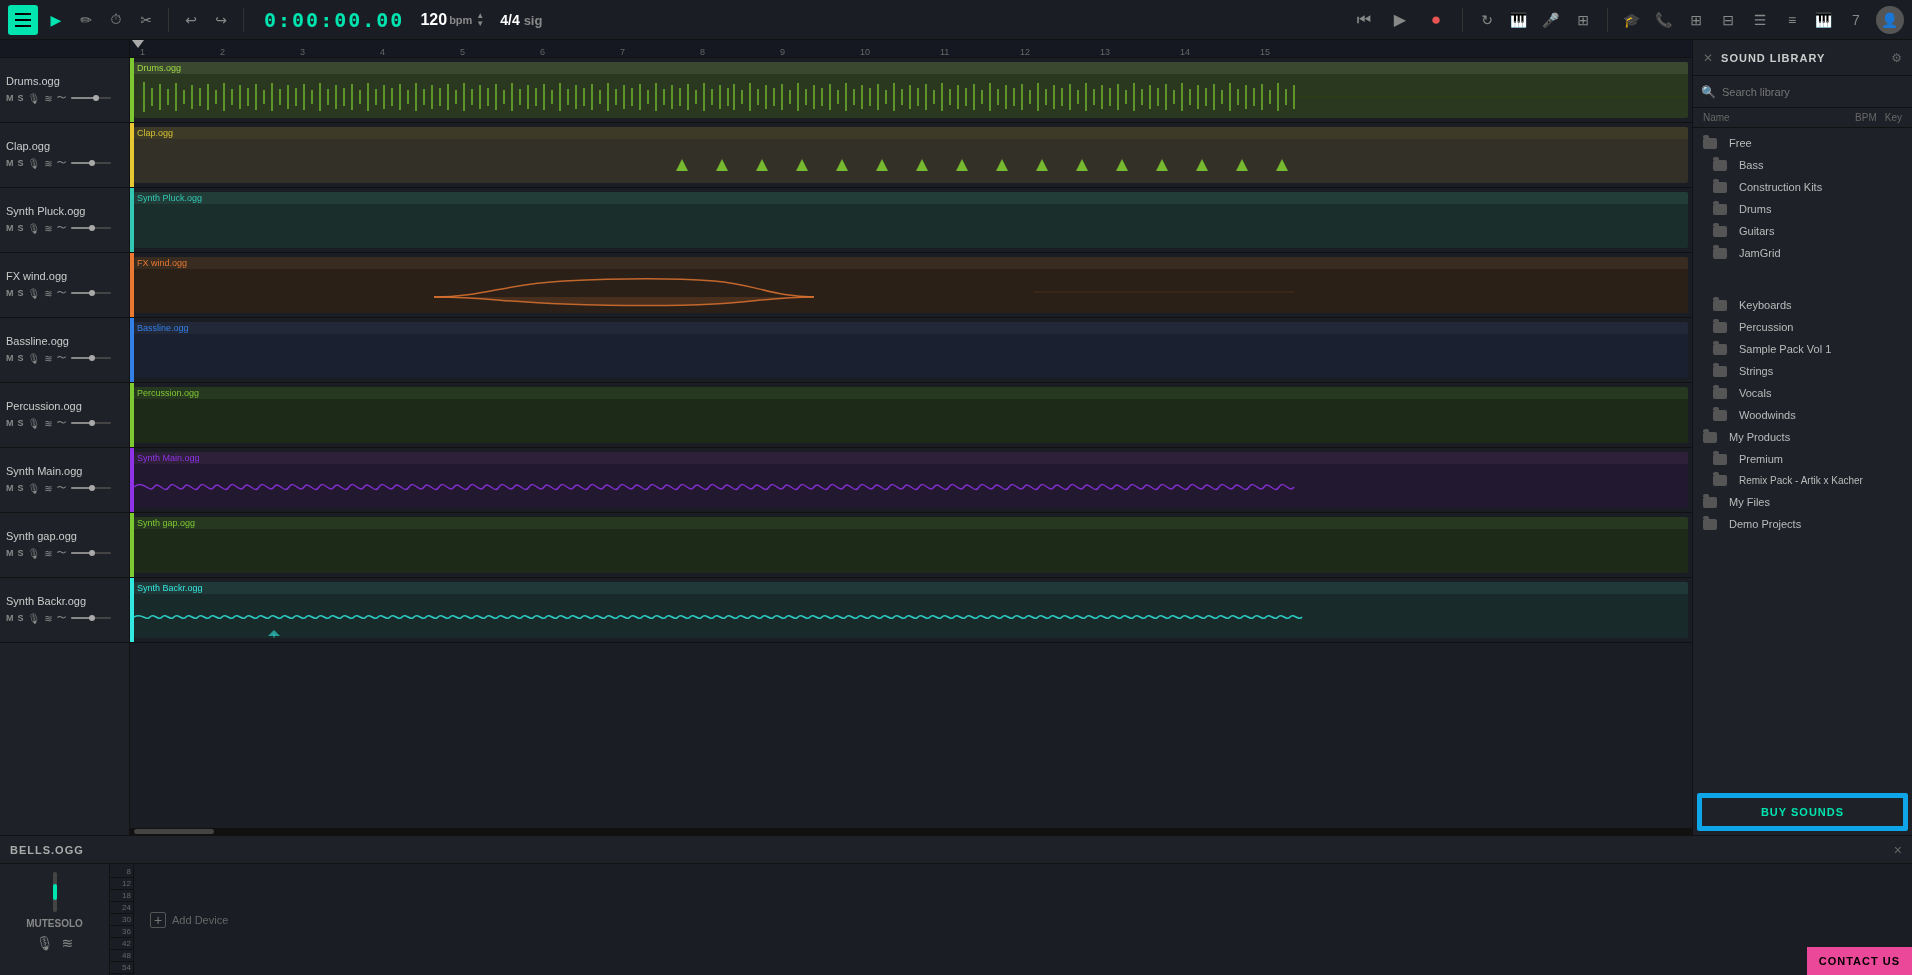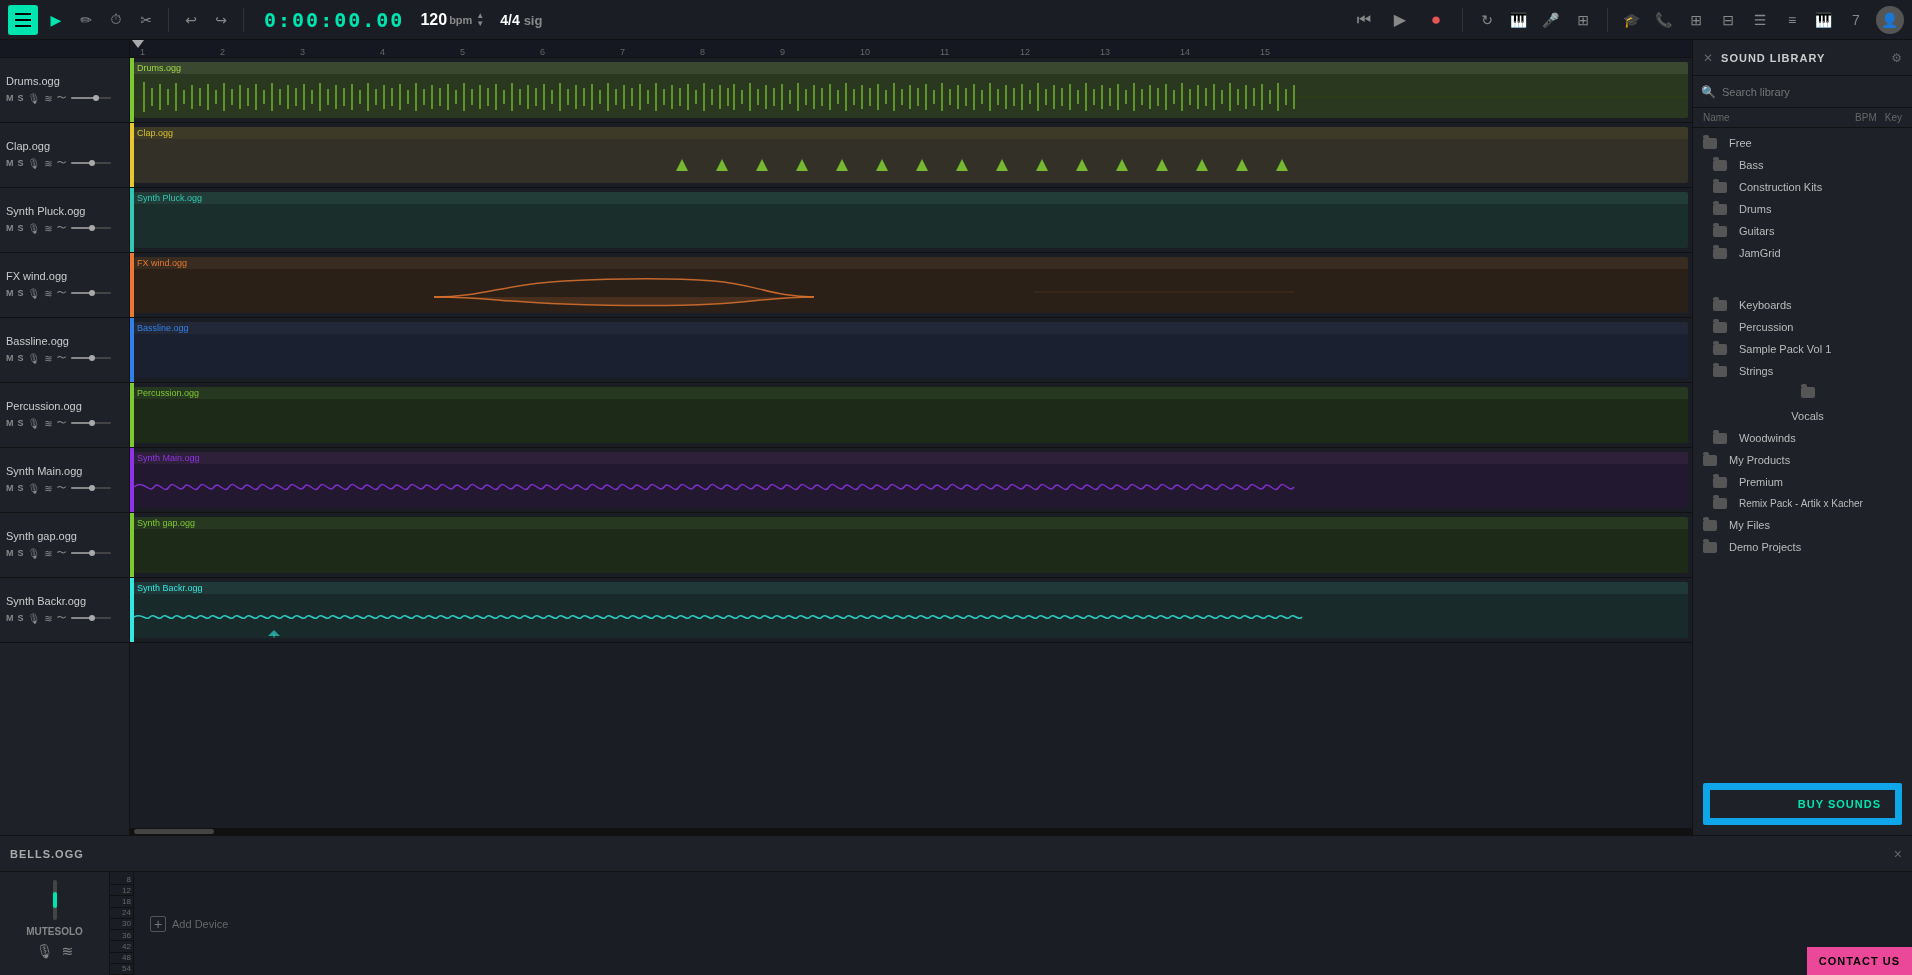--- a/index.html
+++ b/index.html
@@ -368,46 +368,45 @@
       top: -3px; left: 0;
       width: 6px; height: 3px;
       background: #555;
       border-radius: 2px 2px 0 0;
     }
     .library-item-name {
       font-size: 11px;
       color: #bbb;
     }
     .library-buy-btn {
-      margin: 10px;
+      margin: 4px;
       padding: 8px 14px;
       background: transparent;
-      border: 7px solid #0ea5e9;
+      border: 5px solid #0ea5e9;
       color: #00e5b0;
       font-size: 11px;
       font-weight: bold;
       letter-spacing: 1px;
       cursor: pointer;
       text-transform: uppercase;
       border-radius: 2px;
       flex-shrink: 0;
-      text-align: right;
     }
 
     
     .bottom-panel {
       height: 140px;
       background: #1e2228;
       border-top: 1px solid #111;
       display: flex;
       flex-direction: column;
       flex-shrink: 0;
     }
     .bottom-header {
-      height: 36px;
+      height: 28px;
       display: flex;
       align-items: center;
       padding: 0 10px;
       border-bottom: 1px solid #111;
       gap: 12px;
     }
     .bottom-track-name {
       font-size: 11px;
       font-weight: bold;
       color: #aaa;
@@ -1184,21 +1183,21 @@
         <span class="library-item-name">Percussion</span>
       </div>
       <div class="library-item" style="padding-left:20px;">
         <div class="folder-icon"></div>
         <span class="library-item-name">Sample Pack Vol 1</span>
       </div>
       <div class="library-item" style="padding-left:20px;">
         <div class="folder-icon"></div>
         <span class="library-item-name">Strings</span>
       </div>
-      <div class="library-item" style="padding-left:20px;flex-direction:column;">
+      <div class="library-item" style="padding-left:20px;">
         <div class="folder-icon"></div>
         <span class="library-item-name">Vocals</span>
       </div>
       <div class="library-item" style="padding-left:20px;align-items:flex-end;">
         <div class="folder-icon"></div>
         <span class="library-item-name">Woodwinds</span>
       </div>
       <div class="library-item" style="padding-left:10px;">
         <div class="folder-icon"></div>
         <span class="library-item-name">My Products</span>

